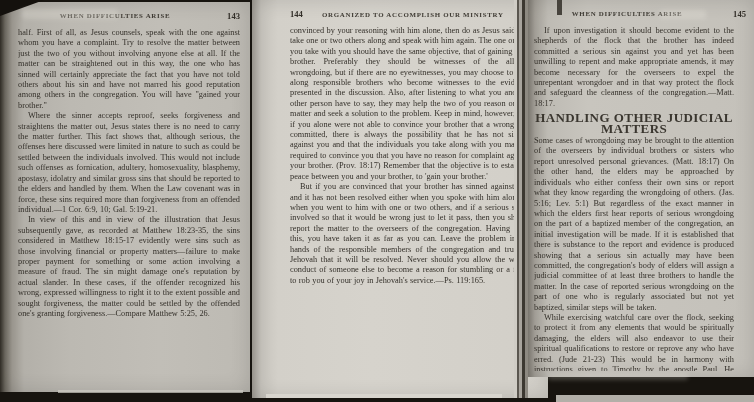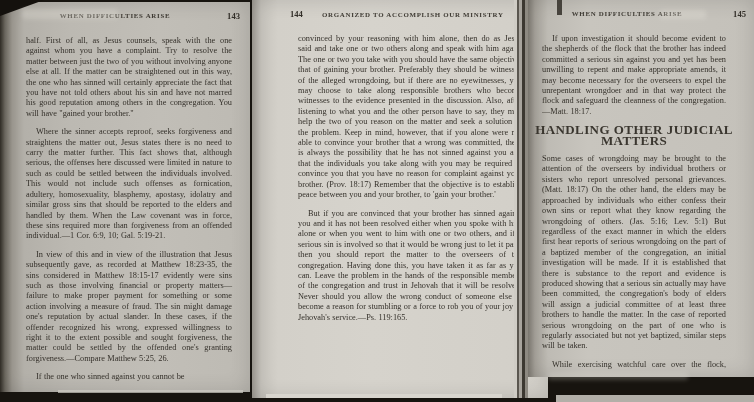--- a/index.html
+++ b/index.html
@@ -62,42 +62,41 @@
   .head-left .running-head { position:absolute; left:32px; top:1px; }
 
   .body {
     position:absolute; top:26px; bottom:6px; overflow:hidden;
     font-size:8.3px; line-height:10.4px; text-align:justify;
     word-spacing:0.3px; hyphens:auto; -webkit-hyphens:auto;
   }
   .page-143 .body { left:18px; right:10px; }
   .page-144 .body { left:38px; right:18px; }
   .page-145 .body { left:6px;  right:20px;  }
-  .body p { margin:8px; text-indent:10px; }
+  .body p { margin:0; text-indent:10px; }
   .body p.cont { text-indent:0; }
   .section-heading {
     text-align:center; font-weight:bold; font-size:13px;
     letter-spacing:0.4px; margin:4px 0 2px; color:#3a362f;
   }
 </style>
 </head>
 <body>
 
 <div class="scene">
 
   <div class="page page-143">
     <div class="head-row head-right">
       <span class="running-head">WHEN DIFFICULTIES ARISE</span>
       <span class="page-num">143</span>
     </div>
     <div class="body">
       <p class="cont">half. First of all, as Jesus counsels, speak with the one against whom you have a complaint. Try to resolve the matter between just the two of you without involving anyone else at all. If the matter can be straightened out in this way, the one who has sinned will certainly appreciate the fact that you have not told others about his sin and have not marred his good reputation among others in the congregation. You will have "gained your brother."</p>
       <p>Where the sinner accepts reproof, seeks forgiveness and straightens the matter out, Jesus states there is no need to carry the matter further. This fact shows that, although serious, the offenses here discussed were limited in nature to such as could be settled between the individuals involved. This would not include such offenses as fornication, adultery, homosexuality, blasphemy, apostasy, idolatry and similar gross sins that should be reported to the elders and handled by them. When the Law covenant was in force, these sins required more than forgiveness from an offended individual.—1 Cor. 6:9, 10; Gal. 5:19-21.</p>
       <p>In view of this and in view of the illustration that Jesus subsequently gave, as recorded at Matthew 18:23-35, the sins considered in Matthew 18:15-17 evidently were sins such as those involving financial or property matters—failure to make proper payment for something or some action involving a measure of fraud. The sin might damage one's reputation by actual slander. In these cases, if the offender recognized his wrong, expressed willingness to right it to the extent possible and sought forgiveness, the matter could be settled by the offended one's granting forgiveness.—Compare Matthew 5:25, 26.</p>
-      <p>If the one who sinned against you cannot be</p>
     </div>
   </div>
 
   <div class="page page-144">
     <div class="head-row head-left">
       <span class="page-num">144</span>
       <span class="running-head">ORGANIZED TO ACCOMPLISH OUR MINISTRY</span>
     </div>
     <div class="body">
       <p class="cont">convinced by your reasoning with him alone, then do as Jesus said and take one or two others along and speak with him again. The one or two you take with you should have the same objective, that of gaining your brother. Preferably they should be witnesses of the alleged wrongdoing, but if there are no eyewitnesses, you may choose to take along responsible brothers who become witnesses to the evidence presented in the discussion. Also, after listening to what you and the other person have to say, they may help the two of you reason on the matter and seek a solution to the problem. Keep in mind, however, that if you alone were not able to convince your brother that a wrong was committed, there is always the possibility that he has not sinned against you and that the individuals you take along with you may be required to convince you that you have no reason for complaint against your brother. (Prov. 18:17) Remember that the objective is to establish peace between you and your brother, to 'gain your brother.'</p>

